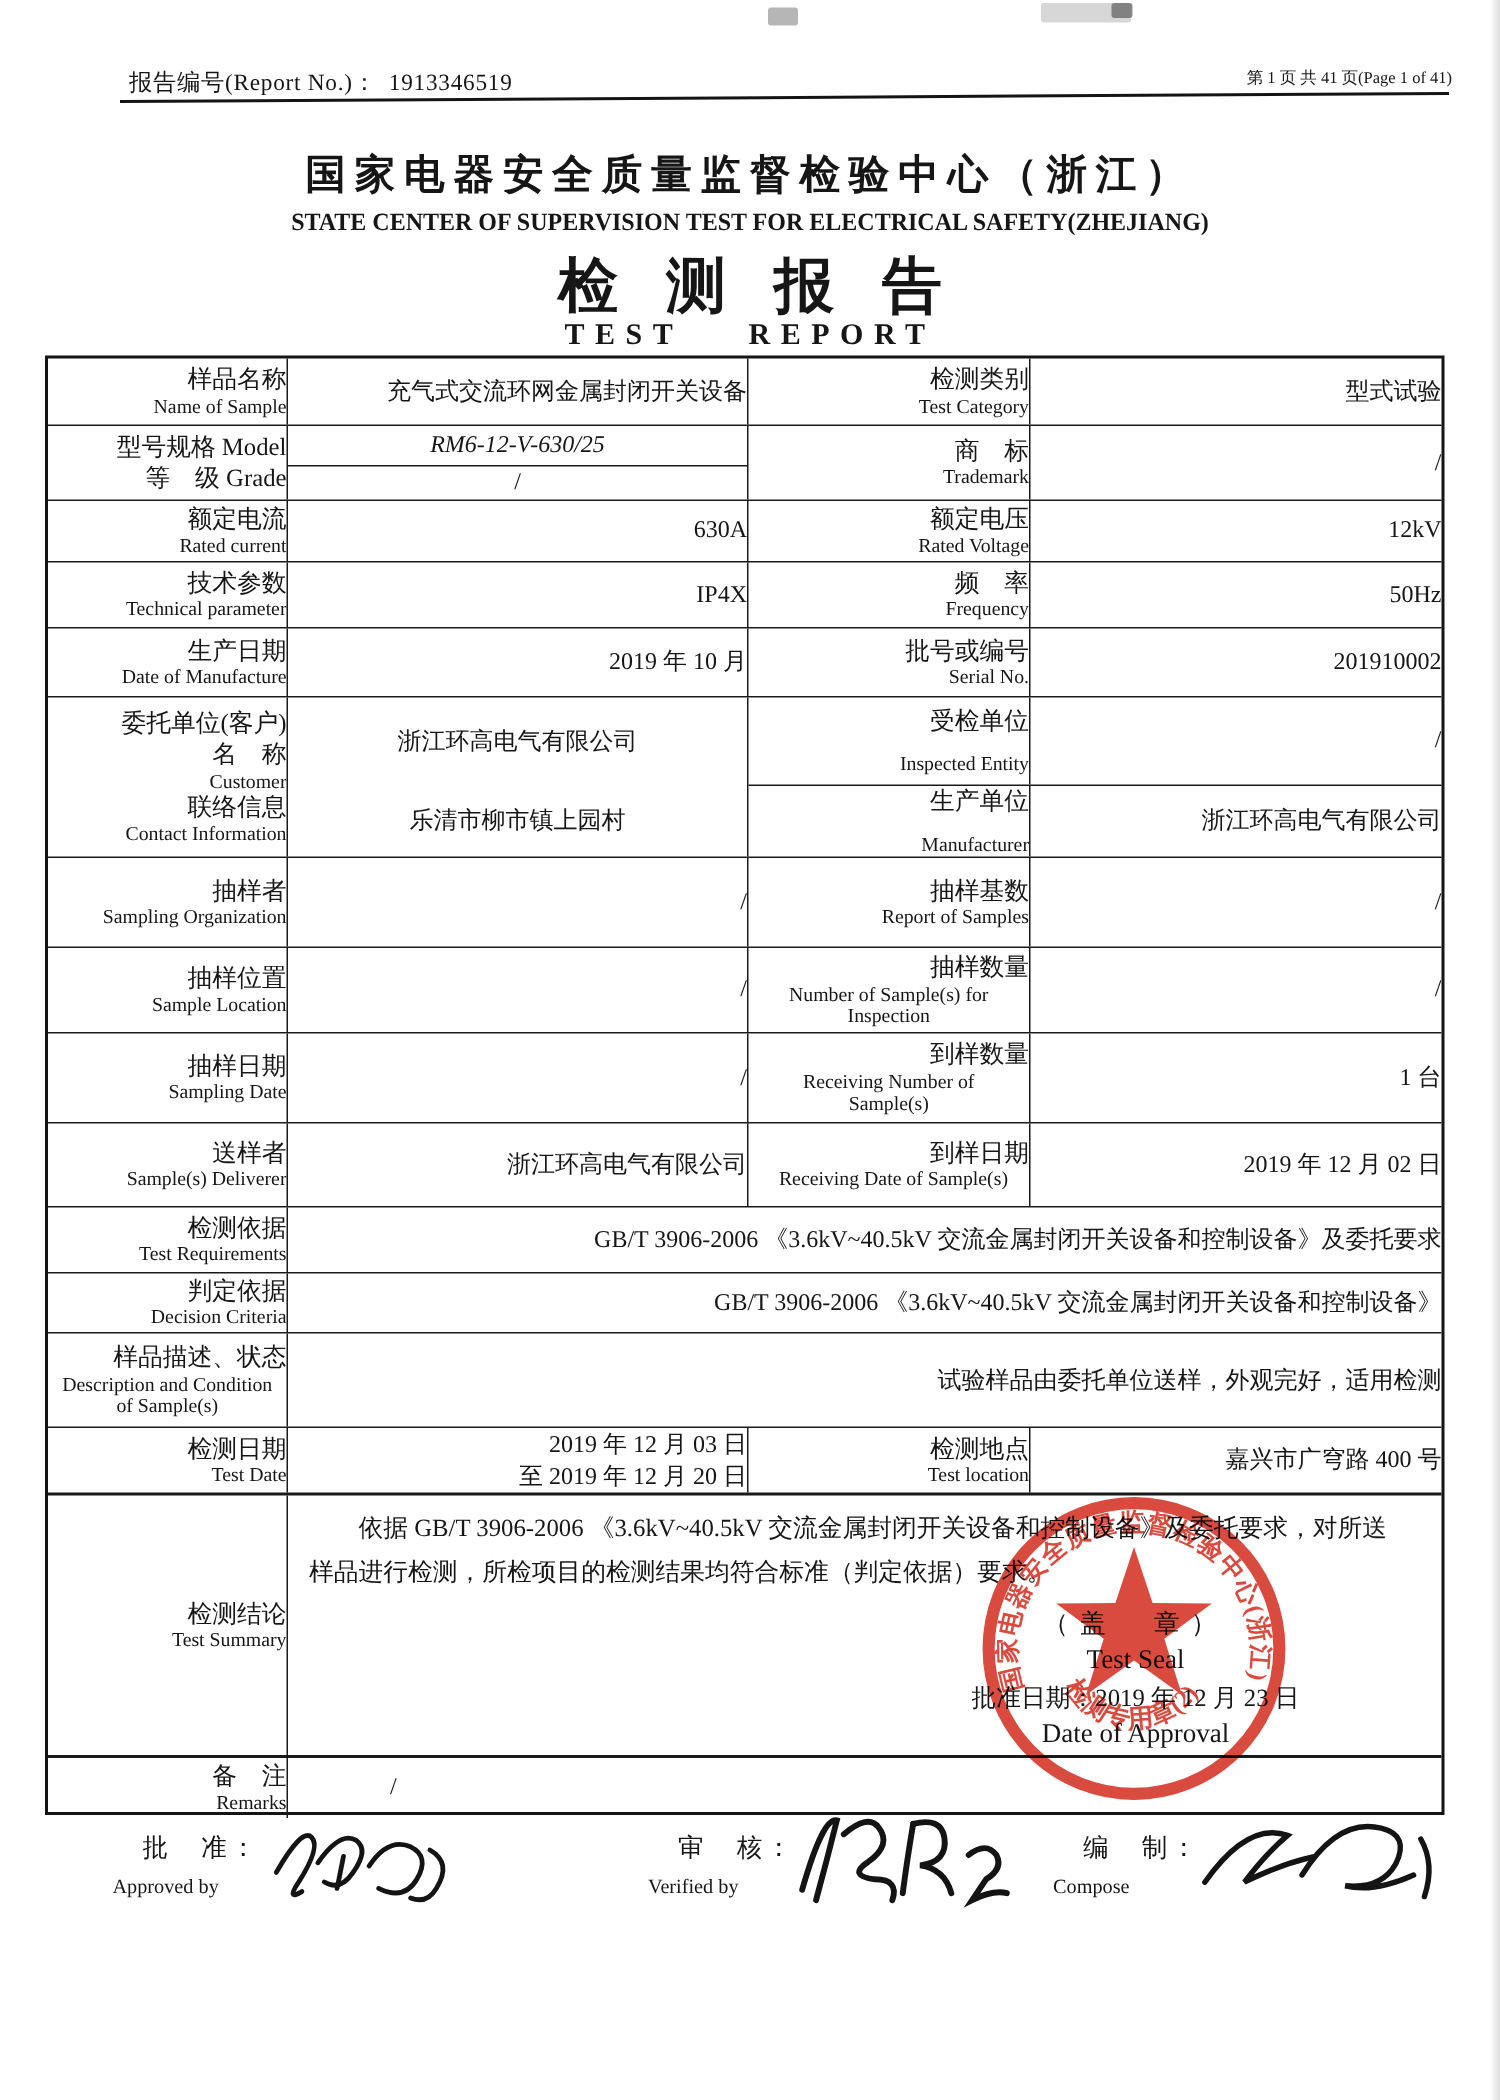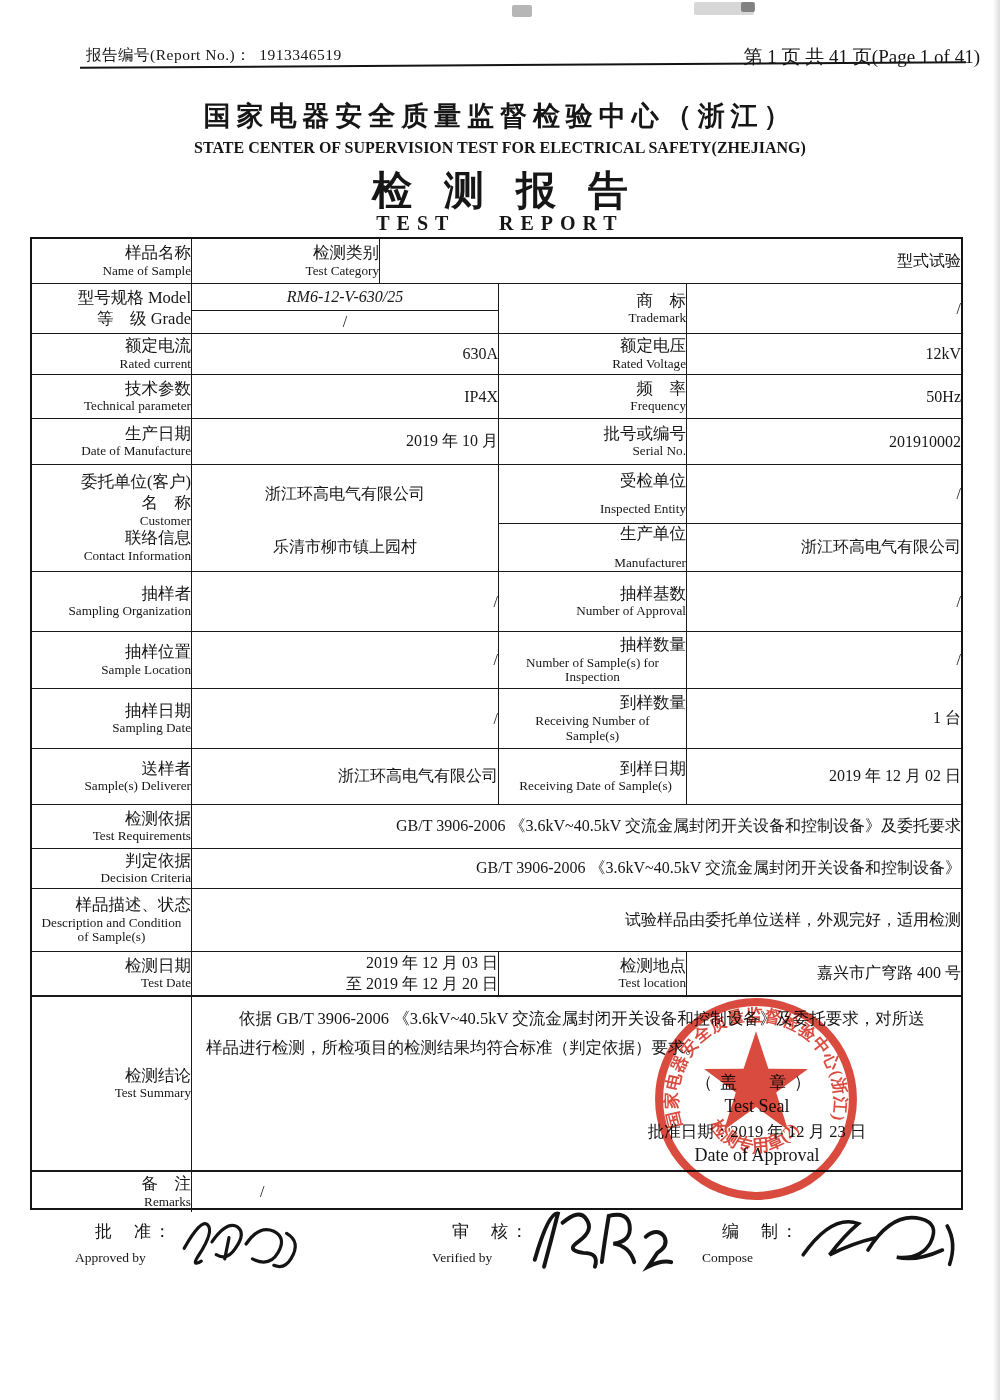--- a/index.html
+++ b/index.html
@@ -14,21 +14,21 @@
   .art1{left:512px;top:5px;width:20px;height:12px;background:#8f8f8f;opacity:.65;}
   .art2{left:694px;top:2px;width:60px;height:13px;background:#a6a6a6;opacity:.45;}
   .art3{left:741px;top:2px;width:14px;height:10px;background:#5d5d5d;opacity:.7;}
   .edge-right{position:absolute;right:0;top:0;width:7px;height:100%;
     background:linear-gradient(to left,#cfcfcf,rgba(255,255,255,0));opacity:.7;}
   
   .report-line{position:absolute;left:86px;top:45px;font-size:15.5px;letter-spacing:.5px;}
   .report-line .num{padding-left:8px;}
   .header-rule{position:absolute;left:80px;top:64px;width:886px;border-top:2.2px solid #141414;
     transform:rotate(-.35deg);}
-  .page-info{position:absolute;right:20px;top:44px;font-size:19px;}
+  .page-info{position:absolute;right:32px;top:44px;font-size:11px;}
   .org-cn{position:absolute;left:0;top:98px;width:100%;text-align:center;
     font-size:27px;font-weight:bold;letter-spacing:.22em;}
   .org-en{position:absolute;left:0;top:138px;width:100%;text-align:center;
     font-size:16.5px;font-weight:bold;transform:scaleX(.97);}
   .title-cn{position:absolute;left:0;top:163px;width:100%;text-align:center;
     font-size:40px;font-weight:bold;letter-spacing:.8em;text-indent:.8em;}
   .title-en{position:absolute;left:0;top:212px;width:100%;text-align:center;
     font-size:20px;font-weight:bold;letter-spacing:.35em;word-spacing:1.6em;}
   
   .report-table{position:absolute;left:30px;top:237px;width:933px;height:973px;
@@ -94,20 +94,21 @@
   <div class="title-cn">检测报告</div>
   <div class="title-en">TEST REPORT</div>
 
   <div class="report-table">
 
     <div class="row" style="height:45px">
       <div class="cell c1">
         <div class="cn">样品名称</div>
         <div class="en">Name of Sample</div>
       </div>
+      <div class="cell c2 val">充气式交流环网金属封闭开关设备</div>
       <div class="cell c3">
         <div class="cn">检测类别</div>
         <div class="en">Test Category</div>
       </div>
       <div class="cell c4 val">型式试验</div>
     </div>
 
     <div class="row" style="height:50px">
       <div class="cell c1">
         <div class="cn">型号规格  Model</div>
@@ -194,21 +195,21 @@
     </div>
 
     <div class="row" style="height:60px">
       <div class="cell c1">
         <div class="cn">抽样者</div>
         <div class="en">Sampling Organization</div>
       </div>
       <div class="cell c2 val">/</div>
       <div class="cell c3">
         <div class="cn">抽样基数</div>
-        <div class="en">Number of Approval</div>
+        <div class="en">Report of Samples</div>
       </div>
       <div class="cell c4 val">/</div>
     </div>
 
     <div class="row" style="height:57px">
       <div class="cell c1">
         <div class="cn">抽样位置</div>
         <div class="en">Sample Location</div>
       </div>
       <div class="cell c2 val">/</div>

